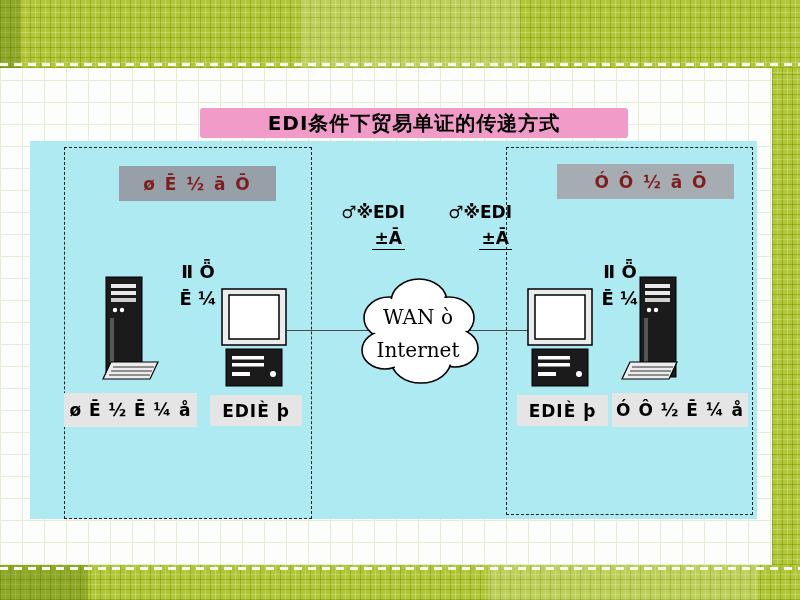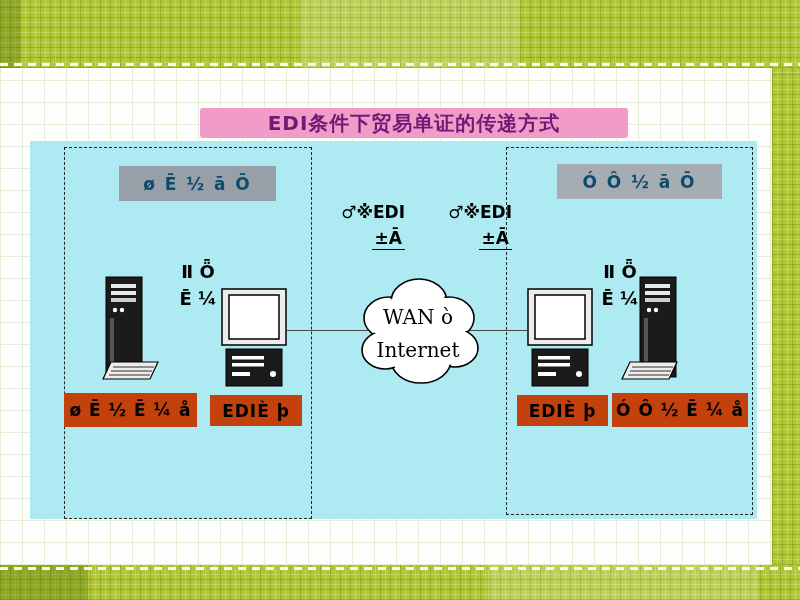--- a/index.html
+++ b/index.html
@@ -22,49 +22,49 @@
     background:repeating-linear-gradient(90deg,#f8f8f0 0 8px, rgba(0,0,0,0) 8px 14px);}
 
   
   .main-grid{position:absolute;left:0;top:68px;width:772px;height:497px;background:#fdfdfb;
     background-image:
       repeating-linear-gradient(0deg,#e3eed6 0 1px, transparent 1px 22px),
       repeating-linear-gradient(90deg,#e3eed6 0 1px, transparent 1px 22px);}
 
   .title-bar{position:absolute;left:200px;top:108px;width:428px;height:30px;background:#f09bc8;
     border-radius:3px;display:flex;align-items:center;justify-content:center;
-    font-weight:bold;font-size:20px;color:#701a75;letter-spacing:1px;z-index:3;}
+    font-weight:bold;font-size:20px;color:#000000;letter-spacing:1px;z-index:3;}
 
   .diagram{position:absolute;left:30px;top:141px;width:727px;height:378px;background:#aeeaf2;z-index:1;}
   .dashbox{position:absolute;border:1.6px dashed #222;z-index:2;}
   .box-left{left:64px;top:147px;width:246px;height:370px;}
   .box-right{left:506px;top:147px;width:245px;height:366px;}
 
   .grayhdr{position:absolute;display:flex;align-items:center;justify-content:center;
-    font-weight:bold;font-size:17px;color:#0c4a6e;letter-spacing:2px;z-index:3;}
+    font-weight:bold;font-size:17px;color:#7f1d1d;letter-spacing:2px;z-index:3;}
   .hdr-left{left:119px;top:166px;width:157px;height:35px;background:#97a0a8;}
-  .hdr-right{left:557px;top:164px;width:165px;height:35px;background:#a5acb2;}
+  .hdr-right{left:557px;top:164px;width:165px;height:35px;background:#a5acb2;padding-left:12px;}
 
   .flow{position:absolute;width:84px;text-align:center;font-weight:bold;font-size:18px;
     line-height:27px;color:#000;z-index:5;margin-top:14px;}
   .flow-left{left:156px;top:244px;}
   .flow-right{left:578px;top:244px;}
 
   .sendgrp{position:absolute;width:92px;text-align:right;font-weight:bold;font-size:17px;color:#000;z-index:3;}
   .sendgrp .u{display:inline-block;border-bottom:1.6px solid #000;padding:2px 3px 1px;margin-top:4px;}
   .grp1{left:313px;top:202px;}
   .grp2{left:420px;top:202px;}
 
   .connline{position:absolute;left:287px;top:330px;width:241px;height:0;
     border-top:1.3px solid #4a4a4a;z-index:2;}
 
   .icon{position:absolute;z-index:3;}
   .cloud{z-index:4;}
 
-  .wlabel{position:absolute;background:#c2410c;display:flex;align-items:center;justify-content:center;
+  .wlabel{position:absolute;background:#e5e5e5;display:flex;align-items:center;justify-content:center;
     font-weight:bold;font-size:17px;color:#000;letter-spacing:1px;z-index:3;}
   .wl-l1{left:64px;top:393px;width:133px;height:34px;}
   .wl-l2{left:210px;top:395px;width:92px;height:31px;}
   .wl-r1{left:517px;top:395px;width:91px;height:31px;}
   .wl-r2{left:612px;top:393px;width:136px;height:34px;}
 </style>
 </head>
 <body>
 
 <div class="stage">

